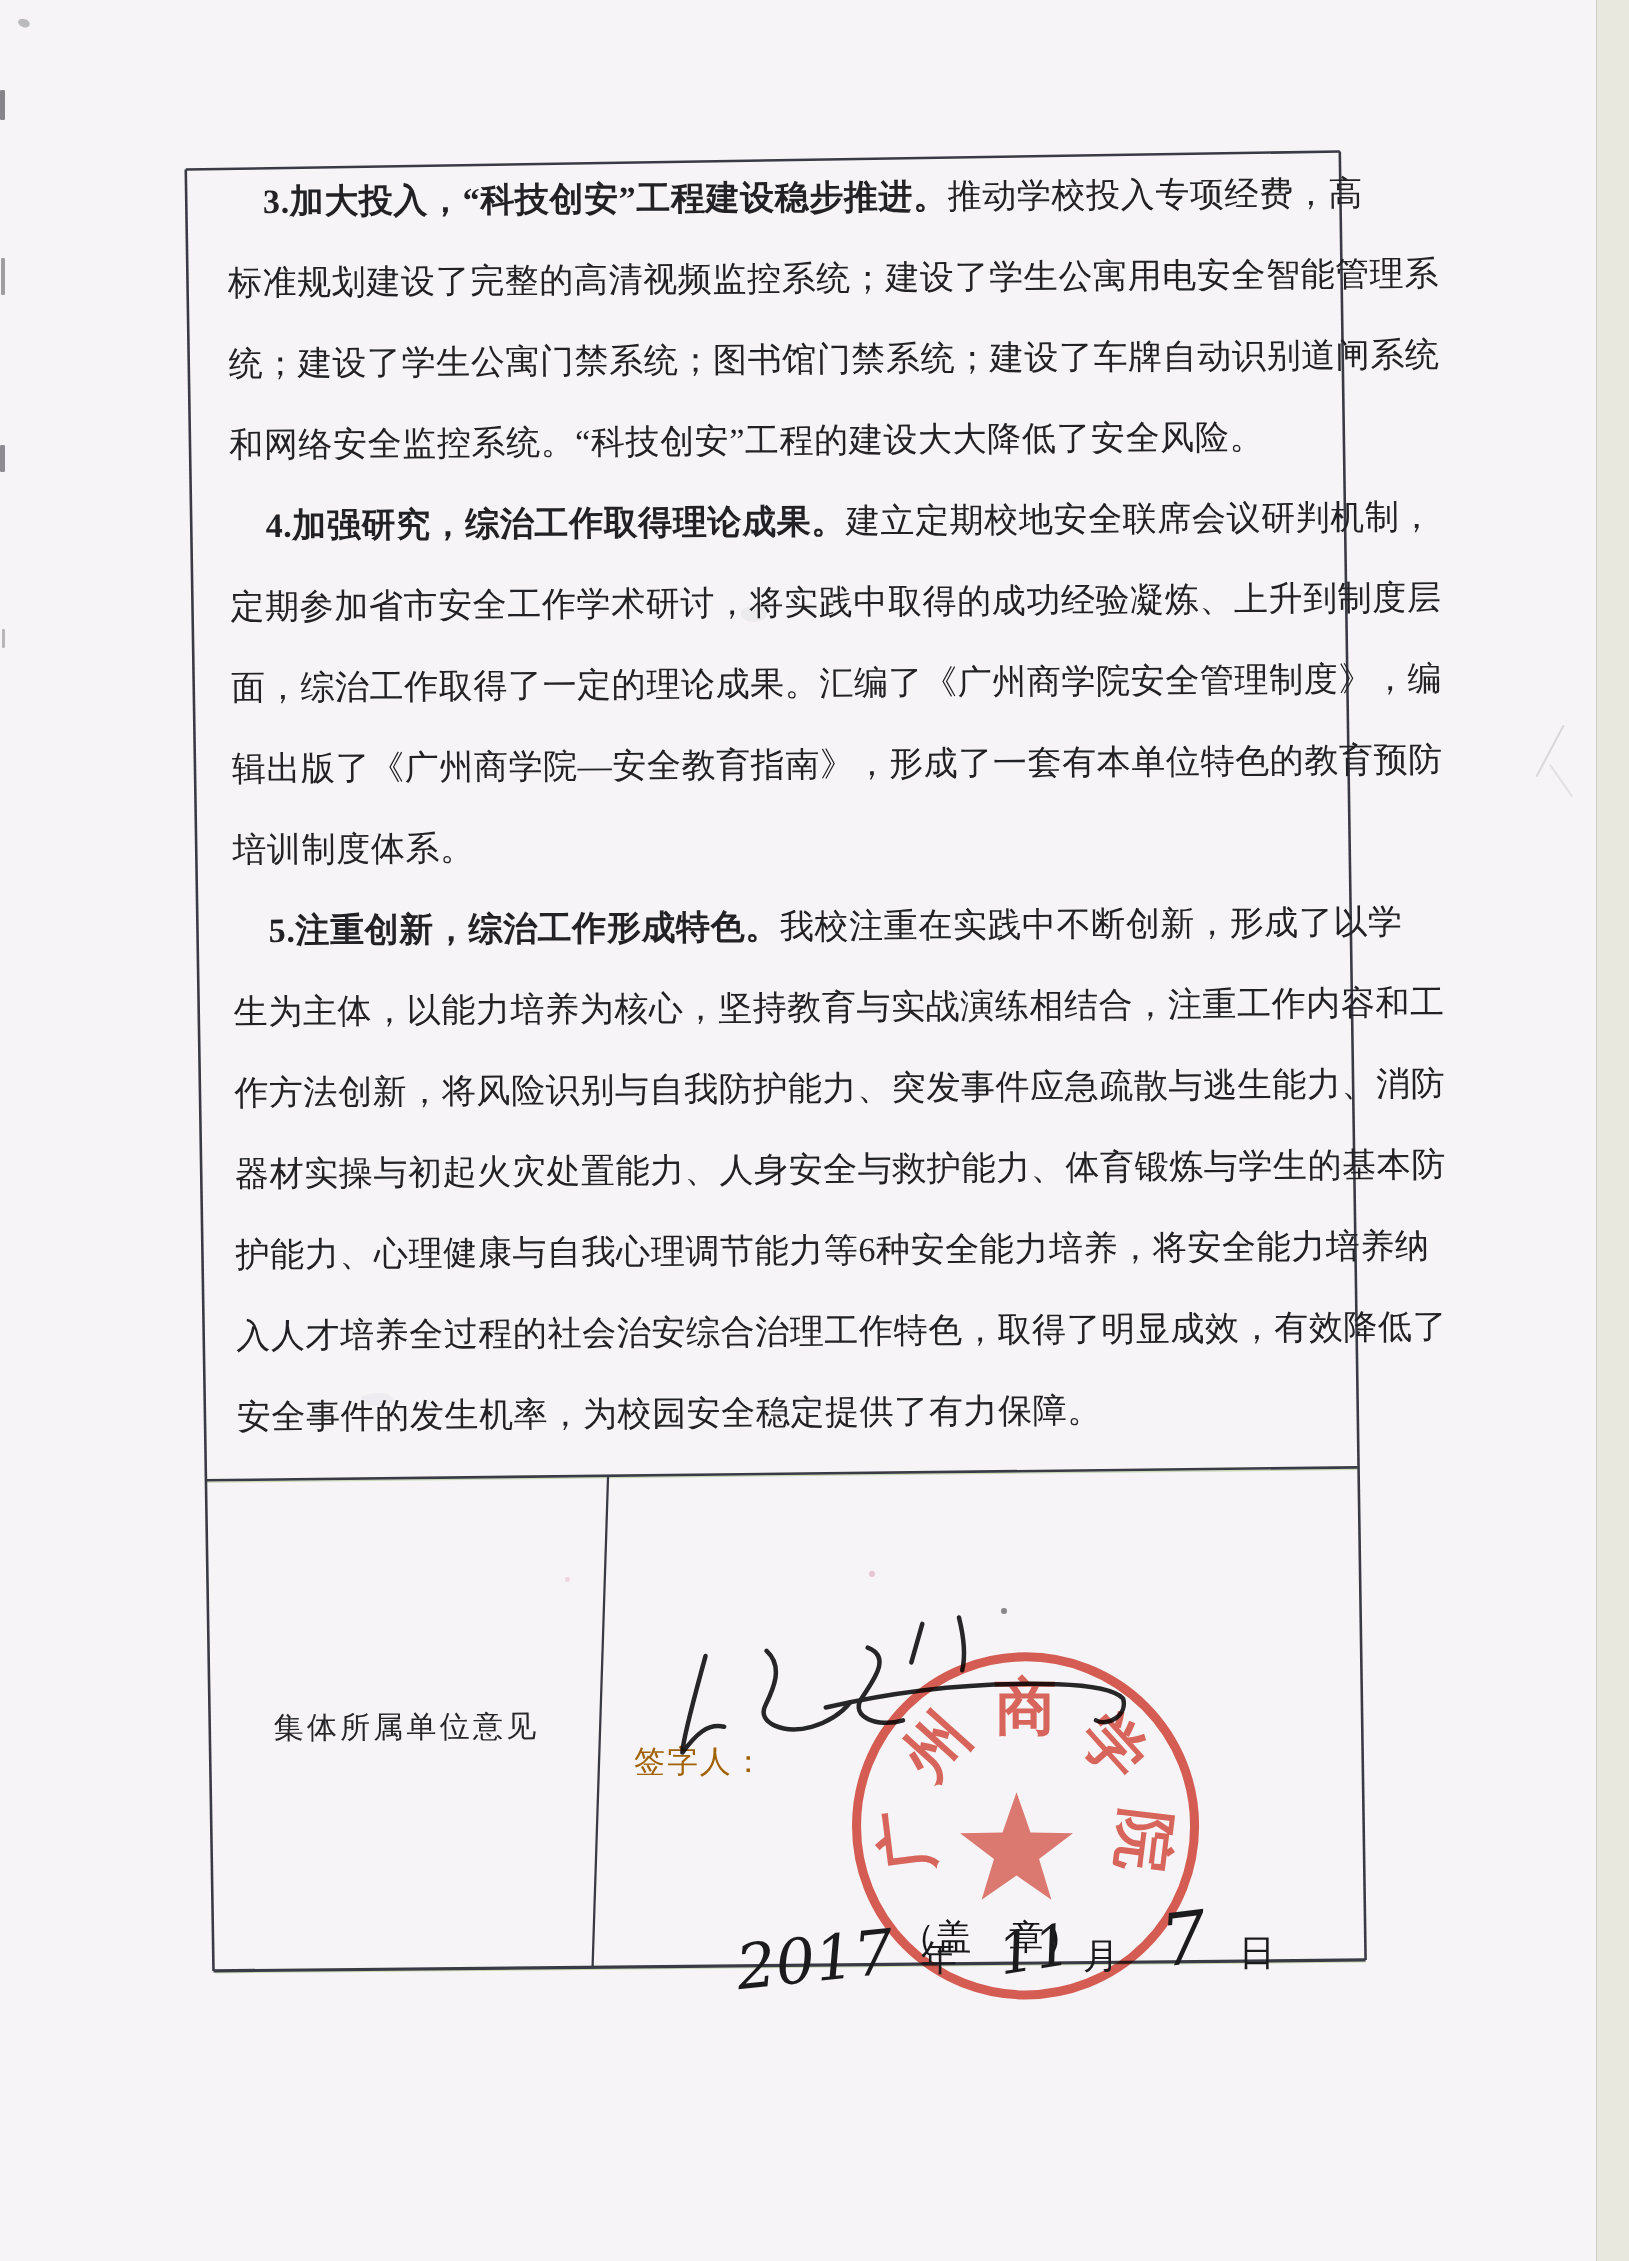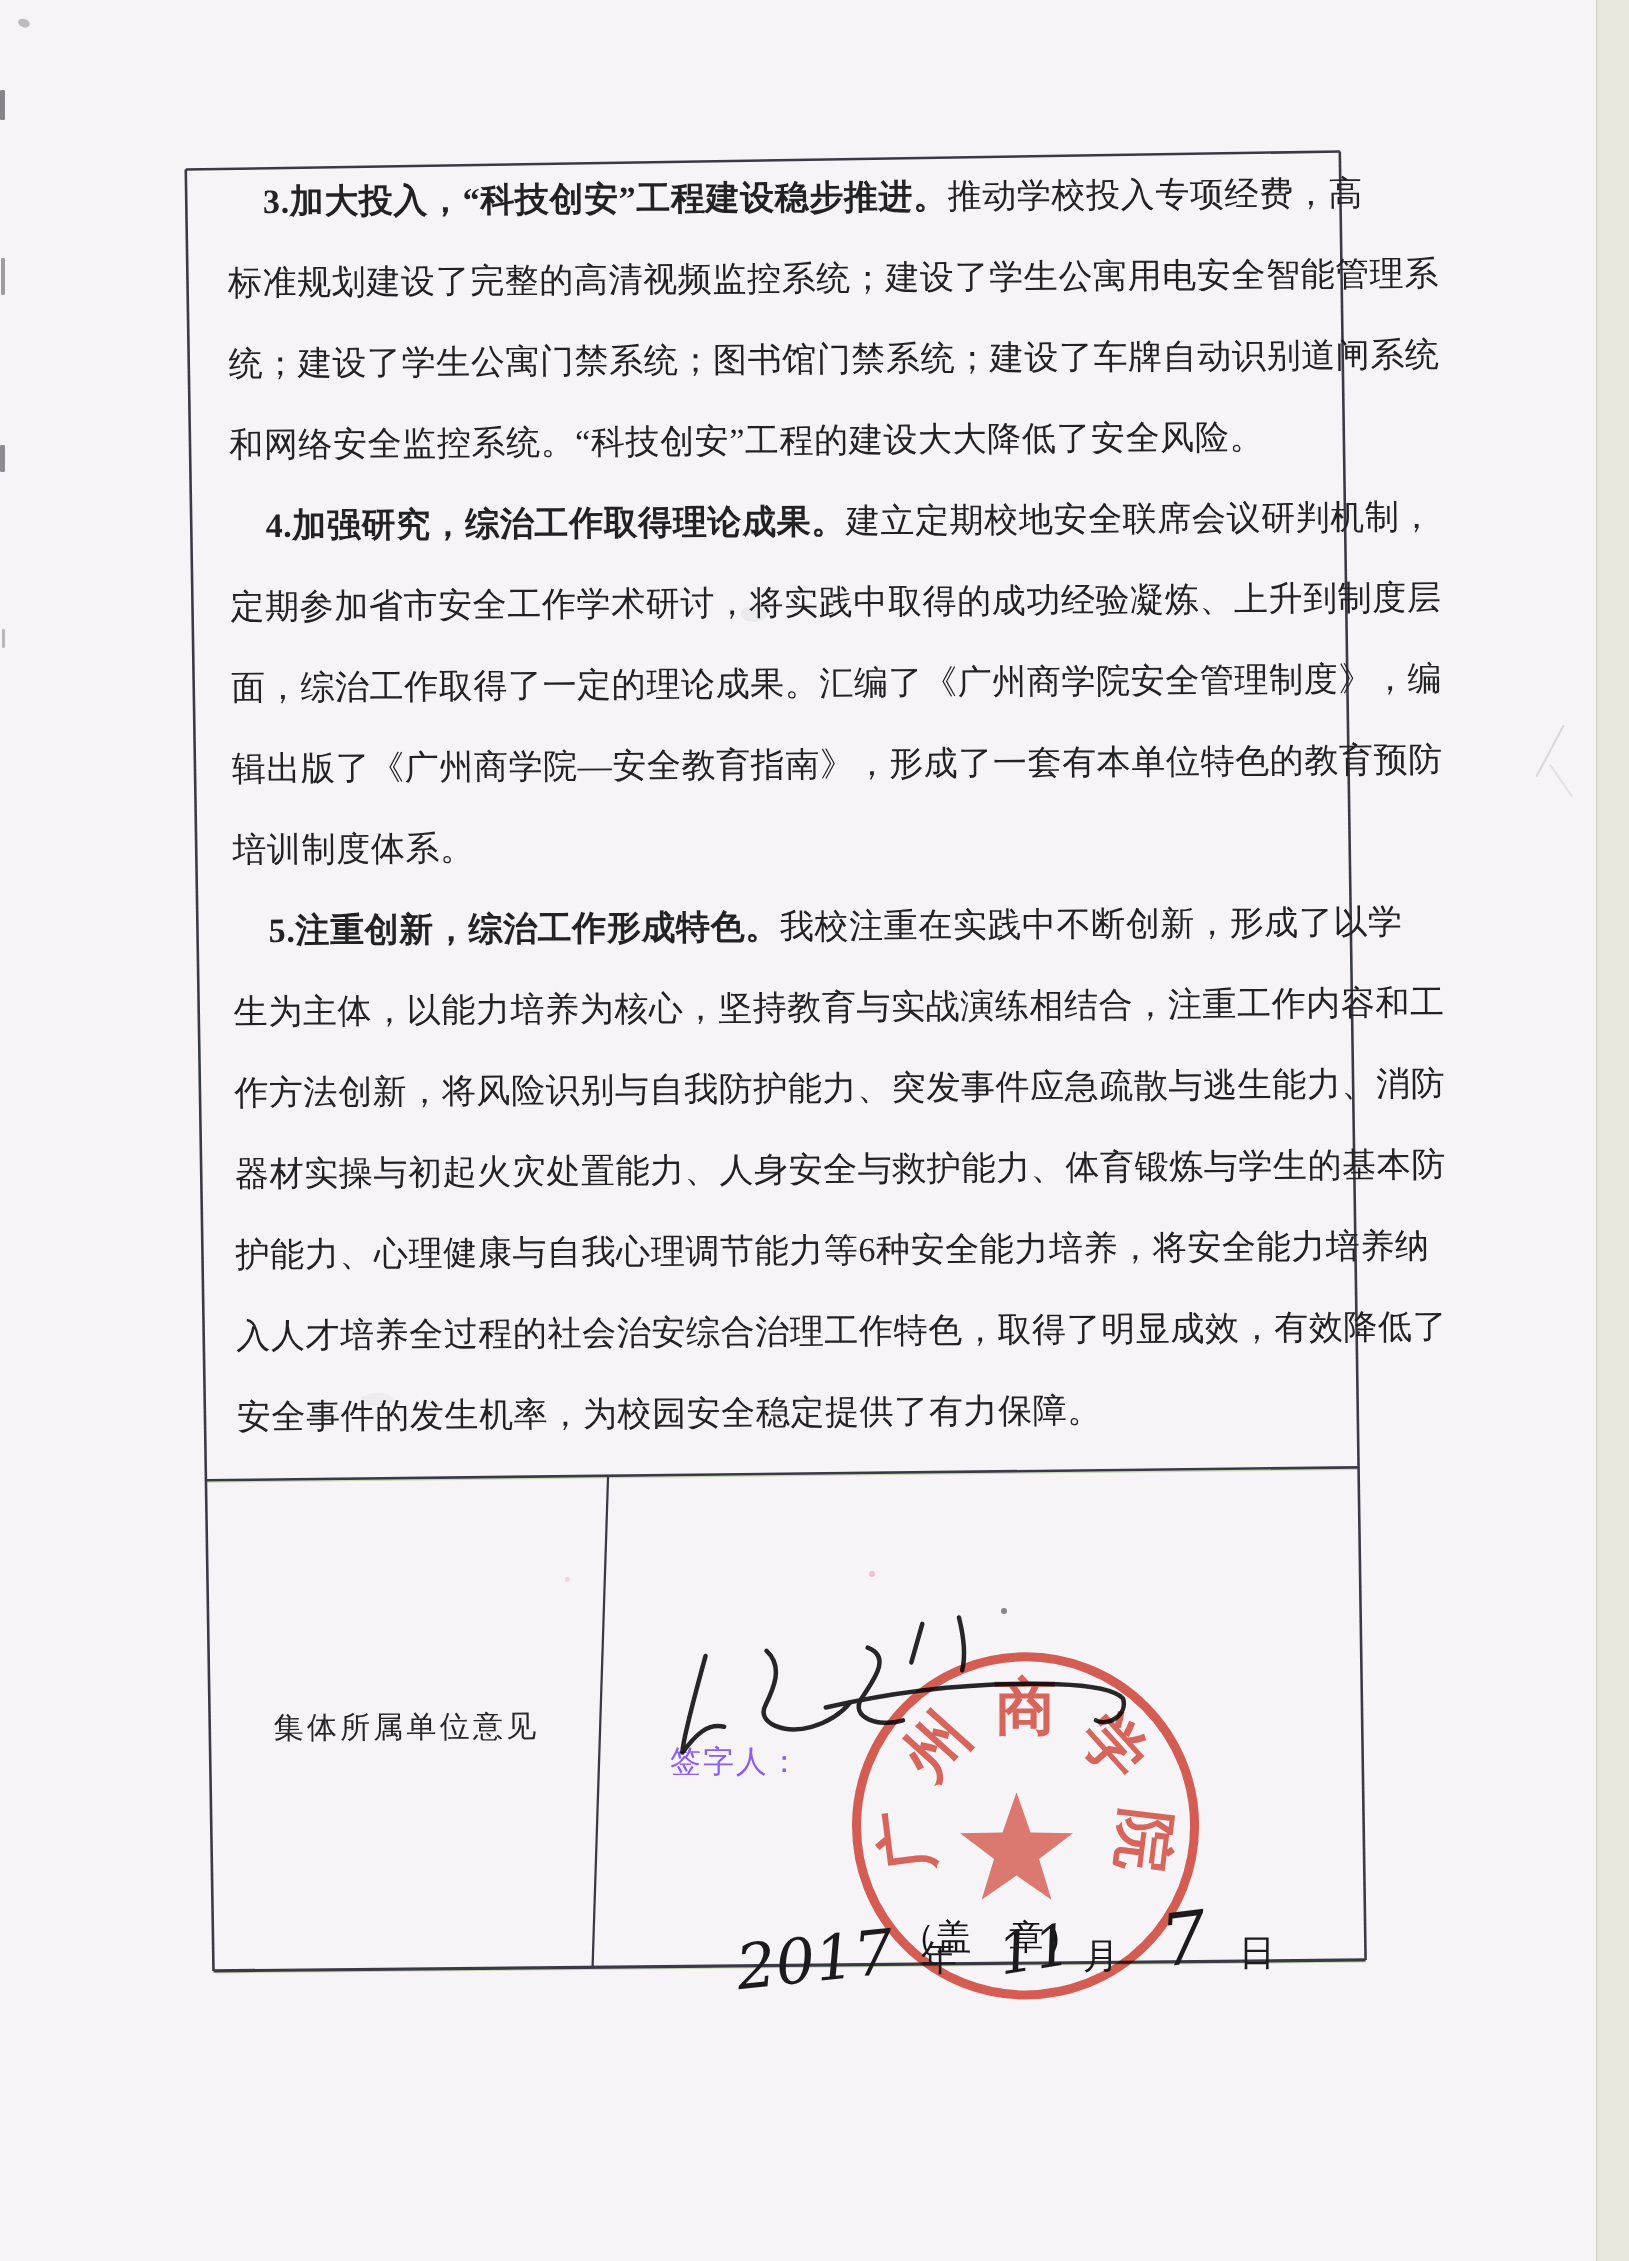--- a/index.html
+++ b/index.html
@@ -24,22 +24,22 @@
   .tline.last{text-align-last:left;}
   .tline.indent{text-indent:1.05em;}
   .tline .bold{font-weight:700;}
   
   .opinion-label{
     position:absolute;left:255px;top:1707px;width:303px;height:41px;z-index:2;
     font-size:30px;letter-spacing:3.2px;text-align:center;color:#26262a;
     transform:rotate(-0.4deg);
   }
   .signer-label{
-    position:absolute;left:670px;top:1741px;z-index:2;
-    font-size:31px;letter-spacing:1.9px;color:#8b5cf6;
+    position:absolute;left:634px;top:1741px;z-index:2;
+    font-size:31px;letter-spacing:1.9px;color:#a16207;
   }
   .seal-note{
     position:absolute;left:900px;top:1914px;z-index:5;
     font-size:35px;letter-spacing:1.3px;color:#151518;
   }
   
   .date-item{position:absolute;z-index:5;color:#1b1b1d;}
   .print-char{font-size:36px;}
   .hand{font-style:italic;font-family:"DejaVu Serif","Liberation Serif",serif;}
   .d-year{left:736px;top:1923px;font-size:62px;transform:rotate(-6deg);}

